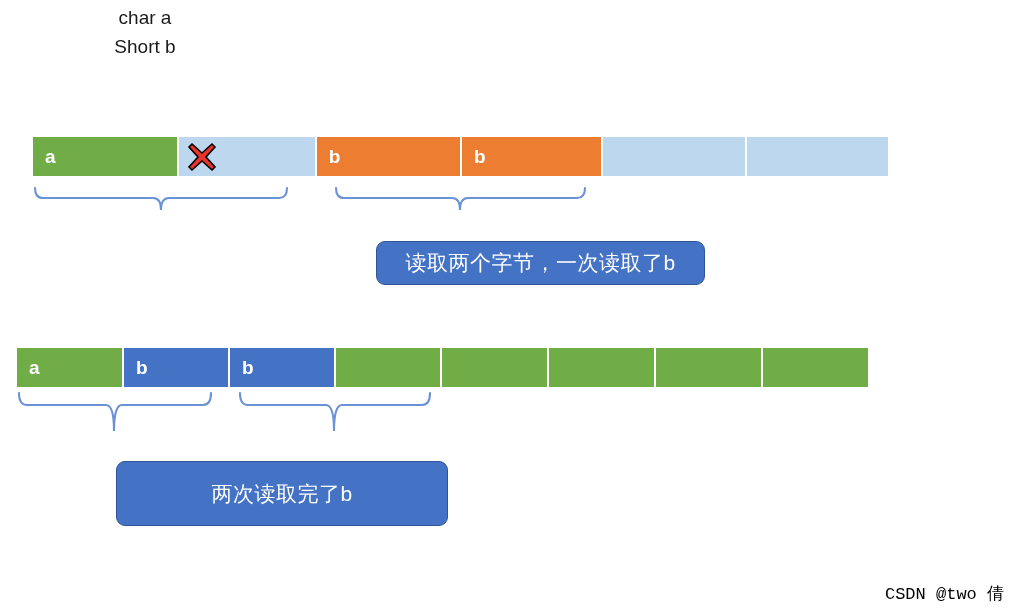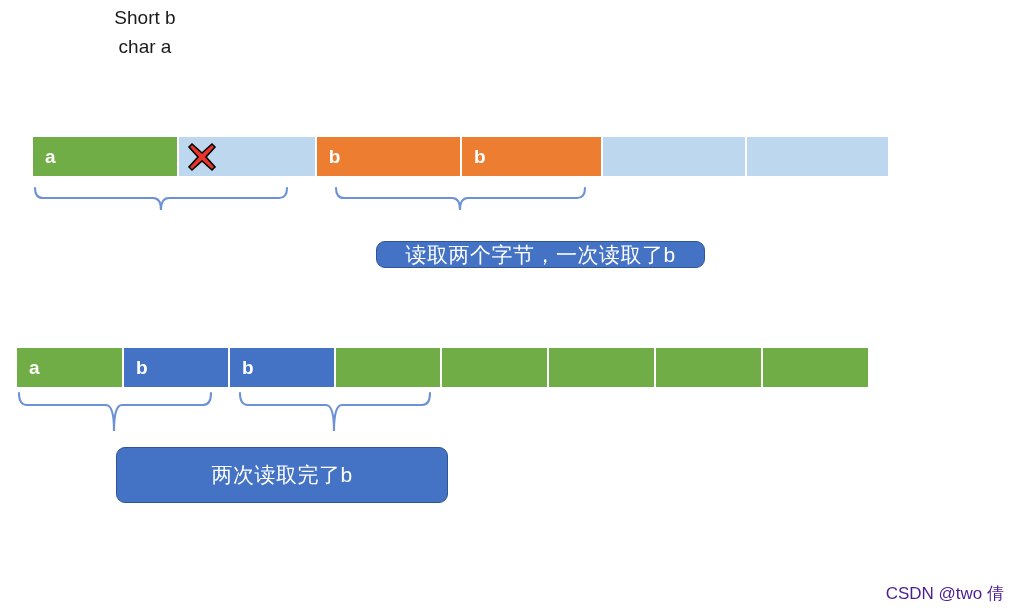--- a/index.html
+++ b/index.html
@@ -90,30 +90,31 @@
     letter-spacing: 0.5px;
     white-space: pre;
   }
 
   
   .watermark {
     position: absolute;
     right: 14px;
     bottom: 10px;
     font-size: 17px;
-    color: #4c1d95;
+    color: #000000;
     white-space: pre;
+    font-family: Liberation Mono, monospace;
   }
 </style>
 </head>
 <body>
 
 <div class="legend">
+  <div class="legend-line">char a</div>
   <div class="legend-line">Short b</div>
-  <div class="legend-line">char a</div>
 </div>
 
 <div class="bar" style="left:33px; top:137px; width:855px; height:39px;">
   <div class="cell c-green" style="width:145px;">
     <span class="cell-label">a</span>
   </div>
   <div class="cell c-lblue" style="width:136px;">
     <span class="x-mark">
       <svg width="30" height="30" viewBox="0 0 30 30">
         <path d="M5 2 L15 11 L25 2 L28 5 L19 15 L28 25 L25 28 L15 19 L5 28 L2 25 L11 15 L2 5 Z" fill="#E8342A" stroke="#000000" stroke-width="1.6" stroke-linejoin="miter"></path>
@@ -139,21 +140,21 @@
     <path d="M2 2 Q2 12 10 12 L120 12 Q128 12 128 24 Q128 12 136 12 L246 12 Q254 12 254 2" fill="none" stroke="#6B91D6" stroke-width="2.1" stroke-linecap="round"></path>
   </svg>
 </div>
 
 <div class="bracket" style="left:334px; top:186px;">
   <svg width="253" height="26" viewBox="0 0 253 26">
     <path d="M2 2 Q2 12 10 12 L118 12 Q126 12 126 24 Q126 12 134 12 L243 12 Q251 12 251 2" fill="none" stroke="#6B91D6" stroke-width="2.1" stroke-linecap="round"></path>
   </svg>
 </div>
 
-<div class="callout" style="left:376px; top:241px; width:329px; height:27px;">
+<div class="callout" style="left:376px; top:241px; width:329px; height:44px;">
   <span class="callout-text">读取两个字节，一次读取了b</span>
 </div>
 
 <div class="bar" style="left:17px; top:348px; width:853px; height:39px;">
   <div class="cell c-green" style="width:105px;">
     <span class="cell-label">a</span>
   </div>
   <div class="cell c-blue" style="width:104px;">
     <span class="cell-label">b</span>
   </div>
@@ -182,17 +183,17 @@
     <path d="M2 2 Q2 14 10 14 L89 14 Q97 14 97 40 Q97 14 105 14 L186 14 Q194 14 194 2" fill="none" stroke="#6B91D6" stroke-width="2.1" stroke-linecap="round"></path>
   </svg>
 </div>
 
 <div class="bracket" style="left:238px; top:391px;">
   <svg width="194" height="44" viewBox="0 0 194 44">
     <path d="M2 2 Q2 14 10 14 L88 14 Q96 14 96 40 Q96 14 104 14 L184 14 Q192 14 192 2" fill="none" stroke="#6B91D6" stroke-width="2.1" stroke-linecap="round"></path>
   </svg>
 </div>
 
-<div class="callout" style="left:116px; top:447px; width:332px; height:56px;">
+<div class="callout" style="left:116px; top:461px; width:332px; height:65px;">
   <span class="callout-text">两次读取完了b</span>
 </div>
 
 <div class="watermark">CSDN @two 倩</div>
 
 </body></html>

